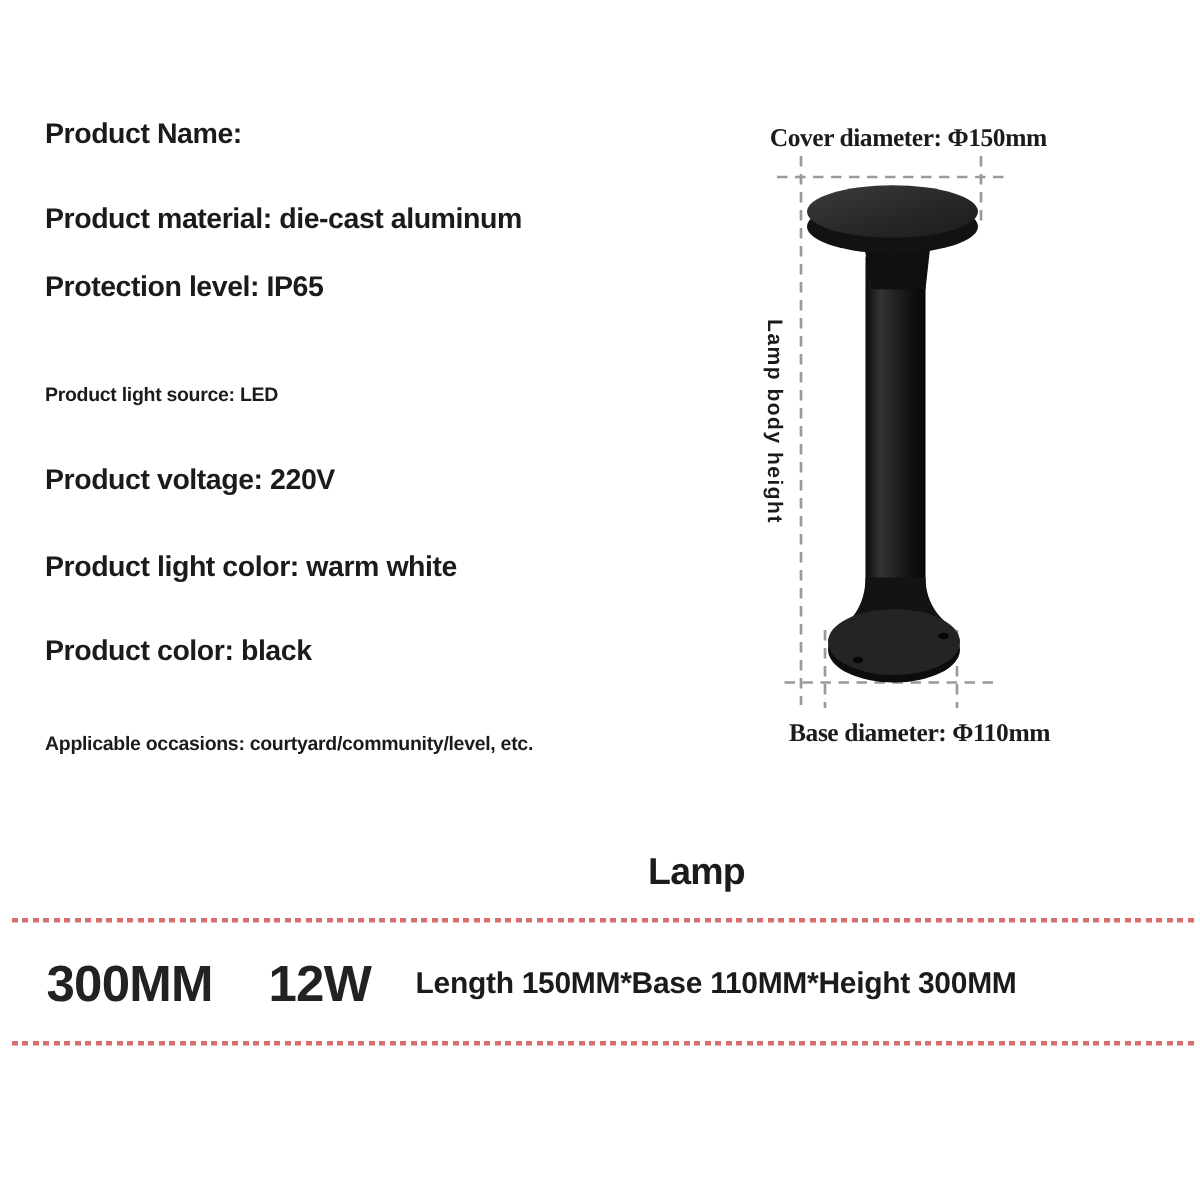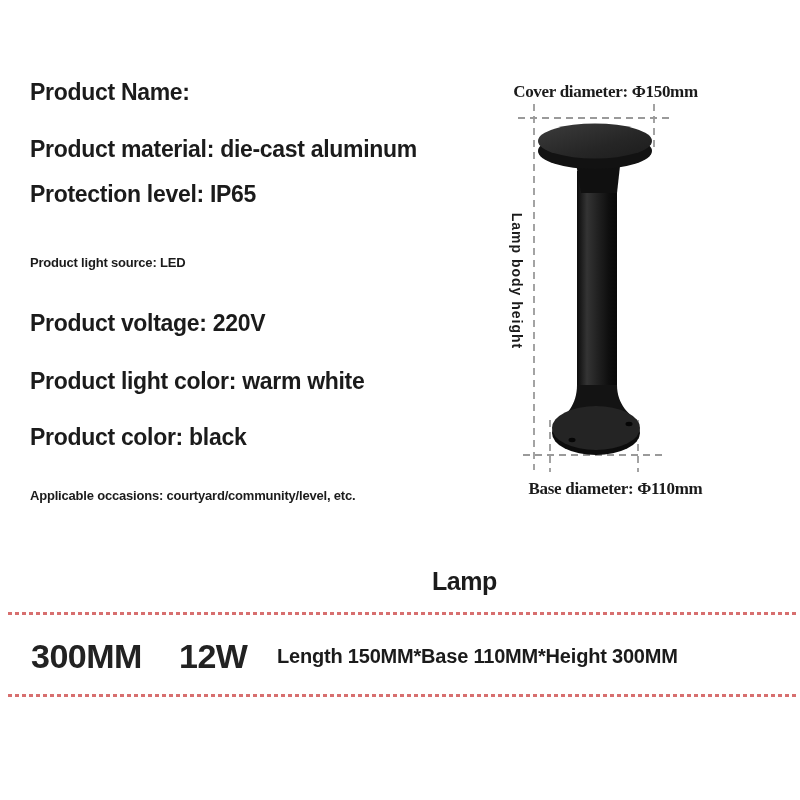--- a/index.html
+++ b/index.html
@@ -19,36 +19,36 @@
     overflow: hidden;
   }
   
   .spec {
     position: absolute;
     left: 30px;
     font-weight: bold;
     white-space: nowrap;
     color: var(--text);
   }
-  .spec.lg { font-size: 23px; letter-spacing: -0.3px; }
+  .spec.lg { font-size: 19px; letter-spacing: -0.3px; }
   .spec.sm { font-size: 13px; letter-spacing: -0.2px; }
 
   
   .fig-label {
     position: absolute;
     font-weight: bold;
     font-size: 17px;
     letter-spacing: -0.3px;
     text-align: center;
     white-space: nowrap;
     color: var(--text);
     font-family: Liberation Serif, serif;
   }
   .cover-label { top: 82px;  left: 498px; width: 215px; }
-  .base-label  { top: 479px; left: 503px; width: 225px; }
+  .base-label  { top: 479px; left: 475px; width: 225px; text-align: right; }
   .height-label {
     position: absolute;
     top: 281px;
     left: 517px;
     transform: translate(-50%, -50%) rotate(90deg);
     font-weight: bold;
     font-size: 14px;
     letter-spacing: 1px;
     white-space: nowrap;
     color: var(--text);

